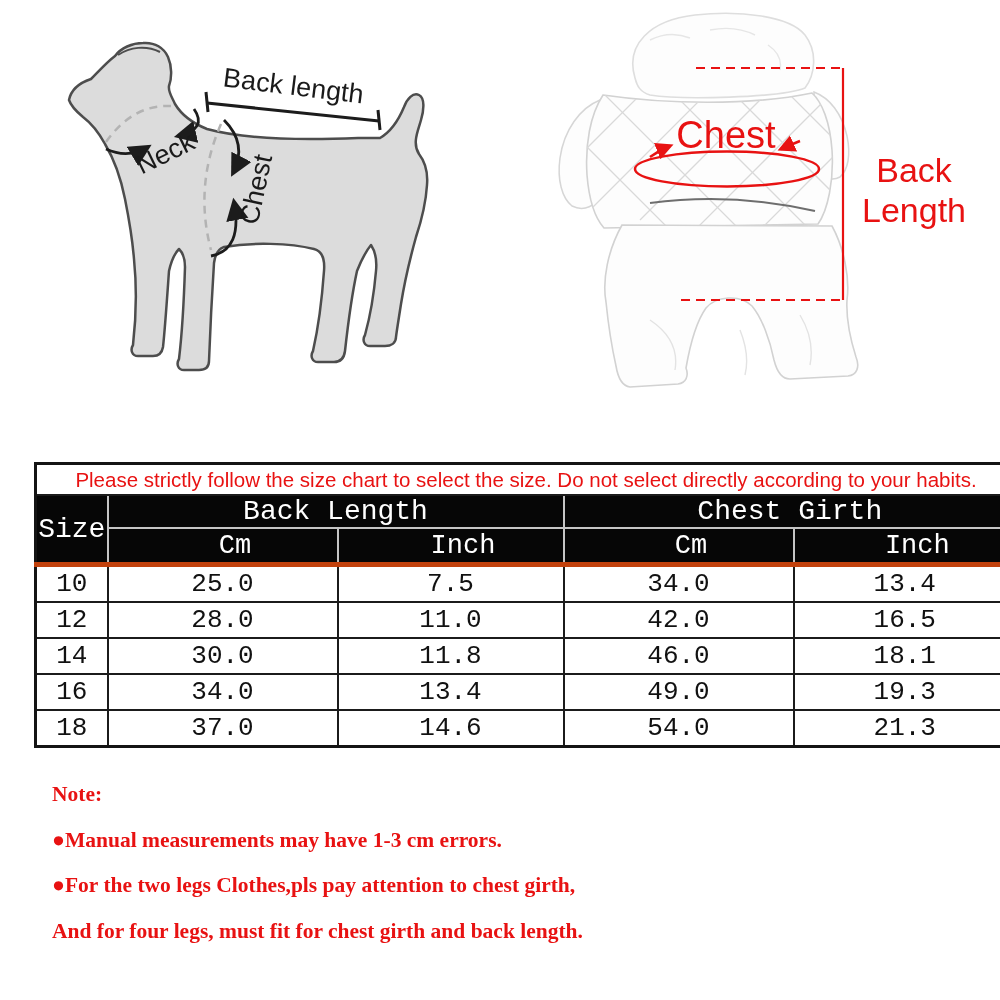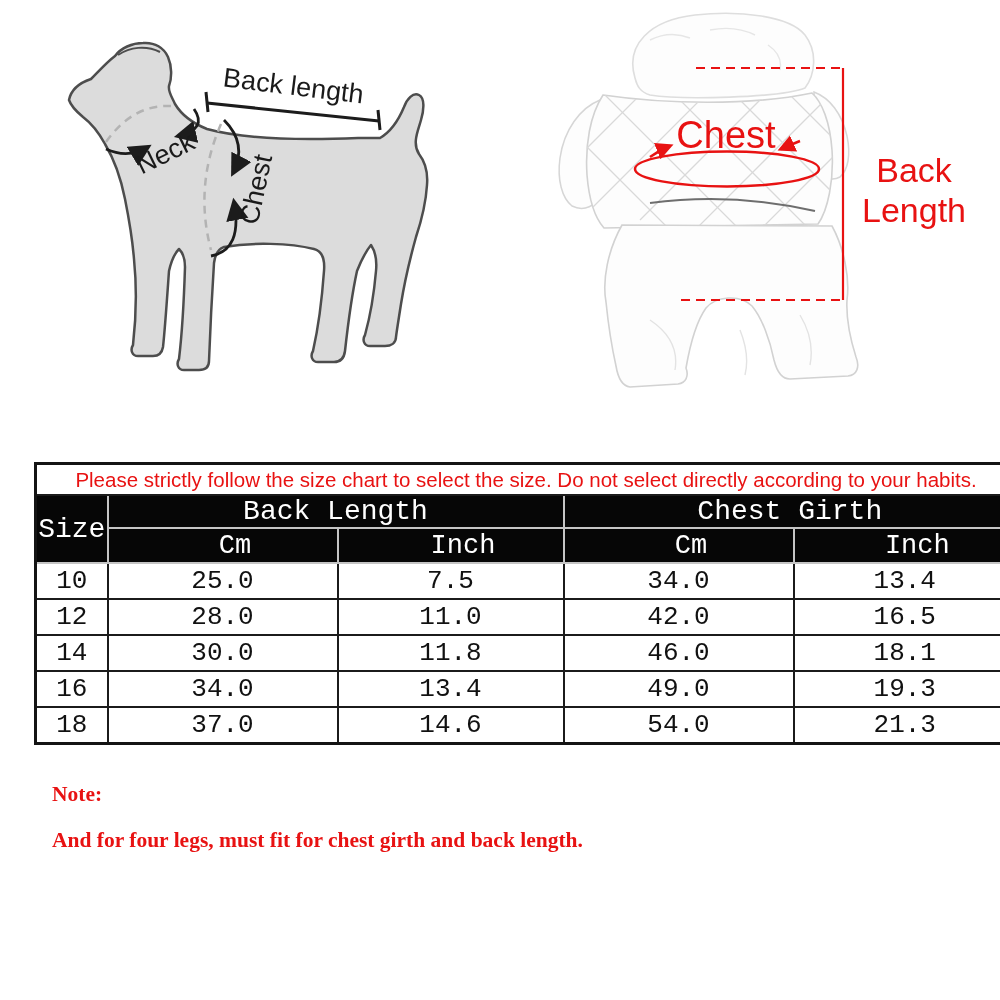--- a/index.html
+++ b/index.html
@@ -20,21 +20,21 @@
                    border-collapse:collapse;table-layout:fixed;text-align:center;
                    font-family:"Liberation Mono",monospace;color:#111;margin-left:24px;}
   table.size-table td{border:2px solid #1b1b1b;padding:0;overflow:hidden;white-space:nowrap;}
   tr.warn-row td{height:29px;color:#e81212;font-family:"Liberation Sans",sans-serif;
                  font-size:20.5px;background:#ffffff;letter-spacing:0;}
   tr.grp-row td,tr.unit-row td{background:#060606;color:#ffffff;border:2px solid #c4c4c4;}
   tr.grp-row td{height:31px;font-size:28px;}
   tr.unit-row td{height:33px;font-size:27px;padding-left:25px;}
   td.size-head{font-size:28px;}
   tbody.size-body td{height:34px;font-size:26px;}
-  tbody.size-body tr:first-child td{border-top:1px solid #c2410c;}
+  tbody.size-body tr:first-child td{border-top:5px solid #c2410c;}
 
   
   .notes{position:absolute;left:52px;top:782px;color:#e81212;
          font-family:"Liberation Serif",serif;font-weight:bold;font-size:21.5px;}
   .notes p{margin:0 0 20.5px 0;}
 </style>
 </head>
 <body>
 
 <div class="page">
@@ -188,16 +188,18 @@
         <td>37.0</td>
         <td>14.6</td>
         <td>54.0</td>
         <td>21.3</td>
       </tr>
     </tbody>
   </table>
 
   <div class="notes">
     <p>Note:</p>
+    <p>●Manual measurements may have 1-3 cm errors.</p>
+    <p>●For the two legs Clothes,pls pay attention to chest girth,</p>
     <p>And for four legs, must fit for chest girth and back length.</p>
   </div>
 
 </div>
 
 </body></html>

